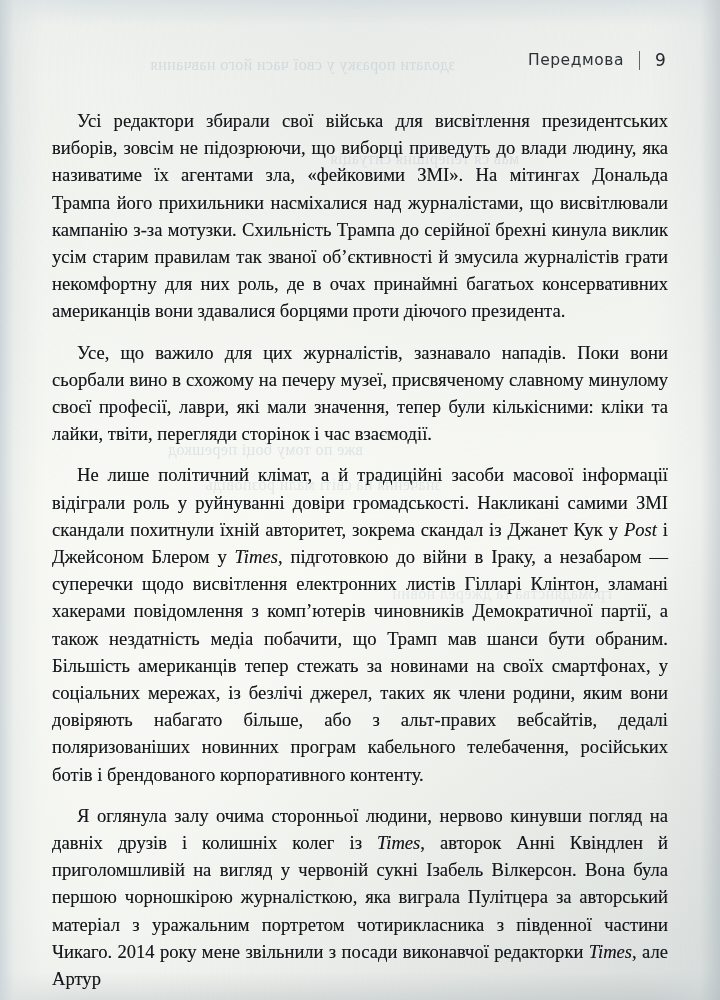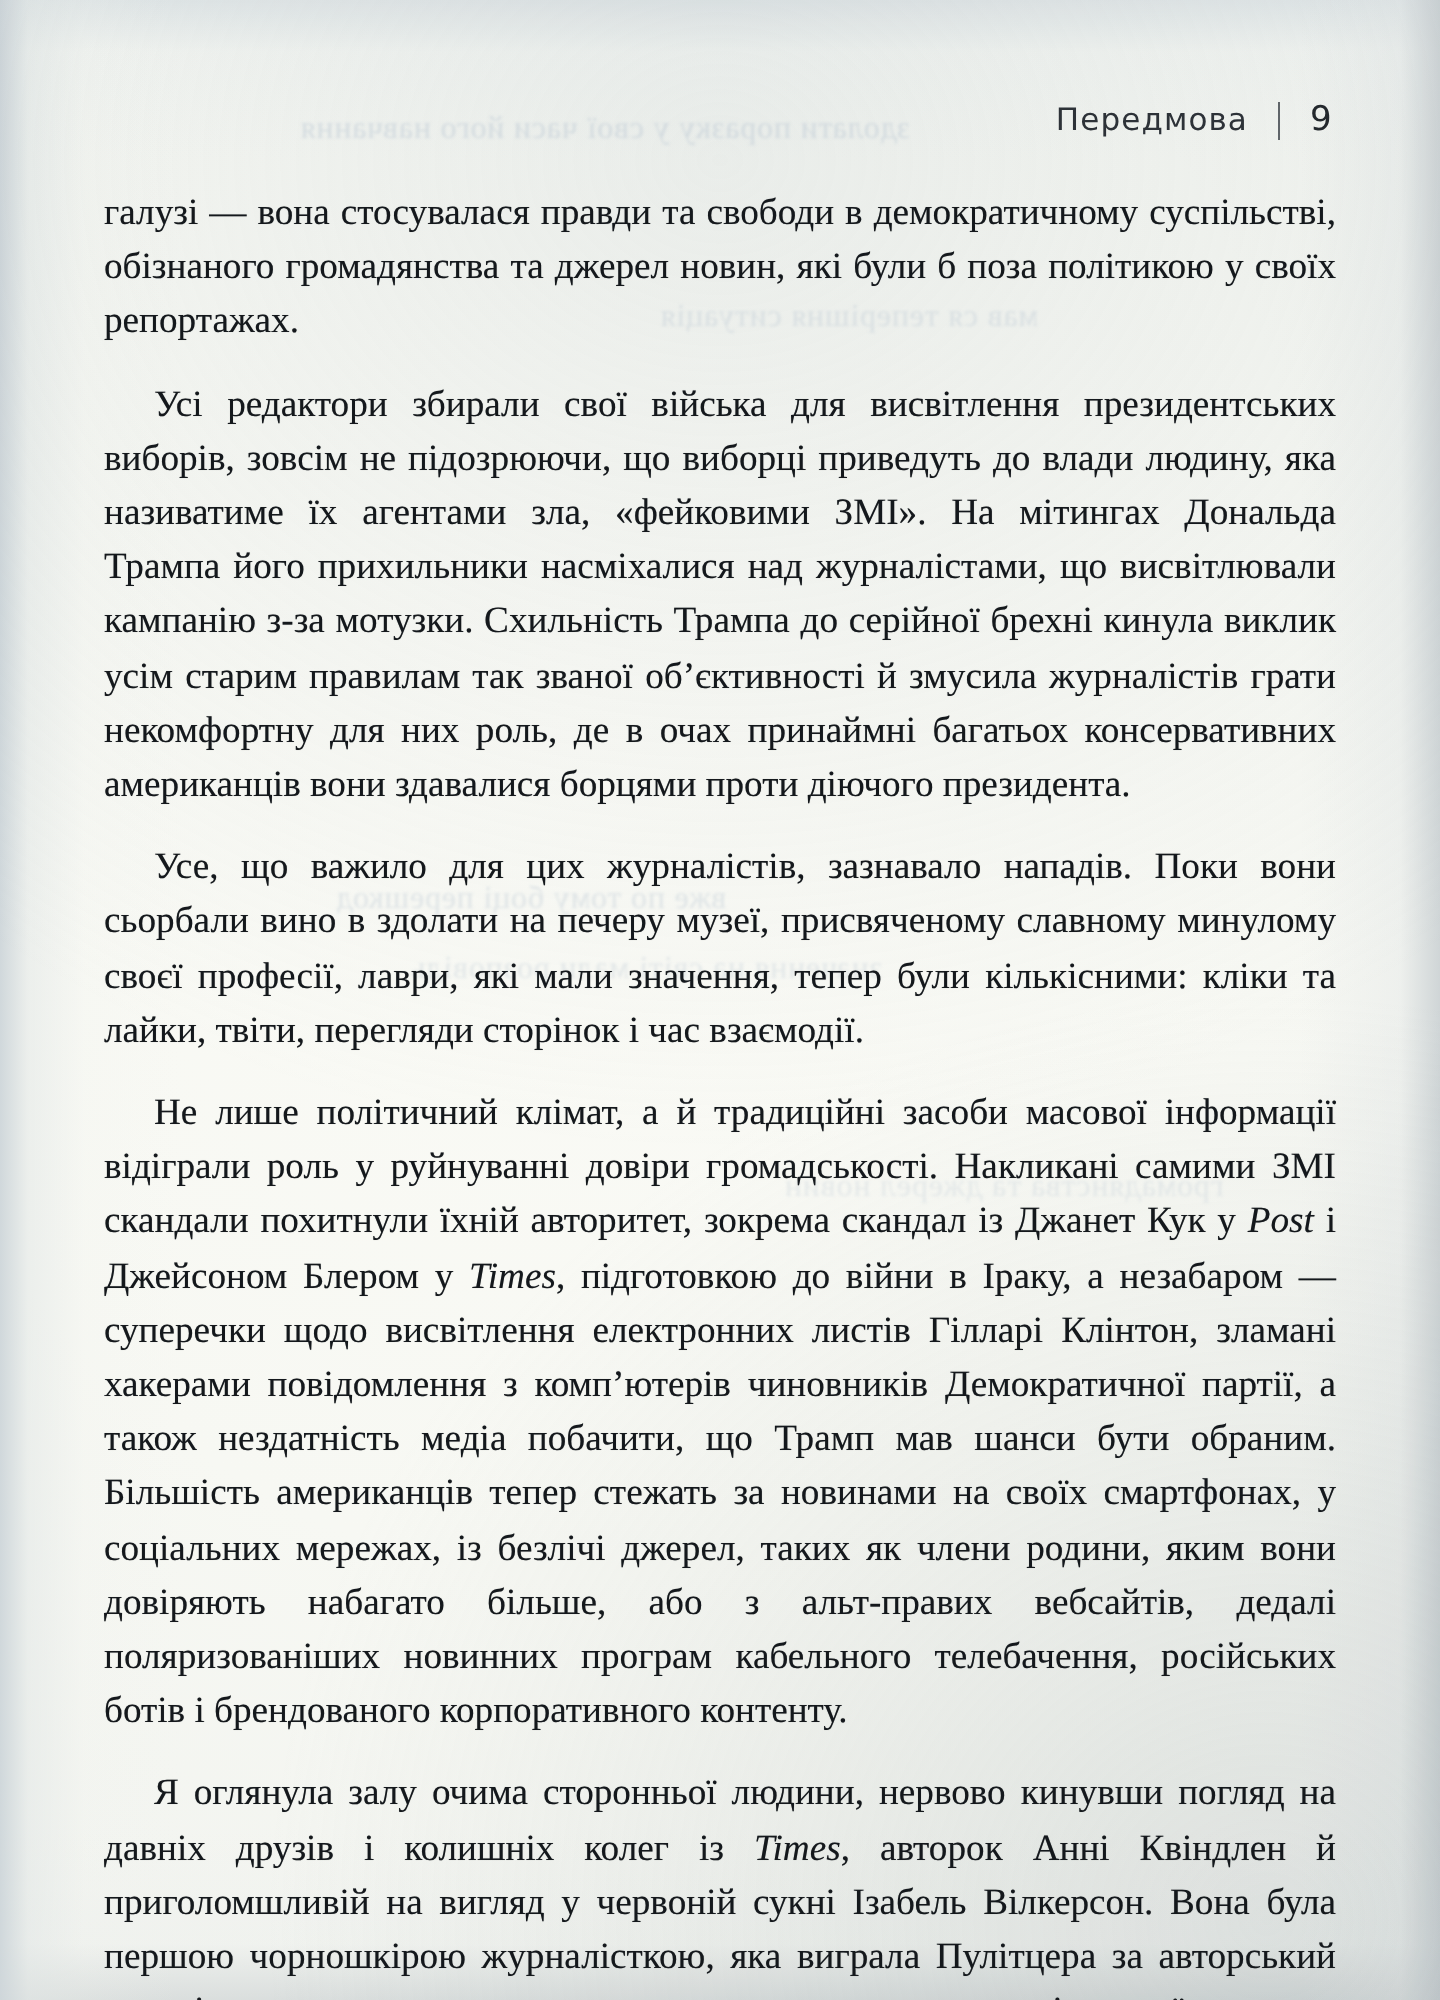--- a/index.html
+++ b/index.html
@@ -165,20 +165,19 @@
   <div class="bleed bleed-4">значення на світі мали розповідь</div>
   <div class="bleed bleed-5">громадянства та джерел новин</div>
 
   <div class="running-head">
     <span class="rh-title">Передмова</span>
     <span class="rh-rule"></span>
     <span class="rh-folio">9</span>
   </div>
 
   <div class="textblock" id="textblock">
-      <p>галузі — вона стосувалася правди та свободи в демократичному суспільстві, обізнаного громадянства та джерел новин, які були б поза політикою у своїх репортажах.</p>
       <p class="indent">Усі редактори збирали свої війська для висвітлення президентських виборів, зовсім не підозрюючи, що виборці приведуть до влади людину, яка називатиме їх агентами зла, «фейковими ЗМІ». На мітингах Дональда Трампа його прихильники насміхалися над журналістами, що висвітлювали кампанію з-за мотузки. Схильність Трампа до серійної брехні кинула виклик усім старим правилам так званої об’єктивності й змусила журналістів грати некомфортну для них роль, де в очах принаймні багатьох консервативних американців вони здавалися борцями проти діючого президента.</p>
-      <p class="indent">Усе, що важило для цих журналістів, зазнавало нападів. Поки вони сьорбали вино в здолати на печеру музеї, присвяченому славному минулому своєї професії, лаври, які мали значення, тепер були кількісними: кліки та лайки, твіти, перегляди сторінок і час взаємодії.</p>
+      <p class="indent">Усе, що важило для цих журналістів, зазнавало нападів. Поки вони сьорбали вино в схожому на печеру музеї, присвяченому славному минулому своєї професії, лаври, які мали значення, тепер були кількісними: кліки та лайки, твіти, перегляди сторінок і час взаємодії.</p>
       <p class="indent">Не лише політичний клімат, а й традиційні засоби масової інформації відіграли роль у руйнуванні довіри громадськості. Накликані самими ЗМІ скандали похитнули їхній авторитет, зокрема скандал із Джанет Кук у <i>Post</i> і Джейсоном Блером у <i>Times</i>, підготовкою до війни в Іраку, а незабаром — суперечки щодо висвітлення електронних листів Гілларі Клінтон, зламані хакерами повідомлення з комп’ютерів чиновників Демократичної партії, а також нездатність медіа побачити, що Трамп мав шанси бути обраним. Більшість американців тепер стежать за новинами на своїх смартфонах, у соціальних мережах, із безлічі джерел, таких як члени родини, яким вони довіряють набагато більше, або з альт-правих вебсайтів, дедалі поляризованіших новинних програм кабельного телебачення, російських ботів і брендованого корпоративного контенту.</p>
       <p class="indent">Я оглянула залу очима сторонньої людини, нервово кинувши погляд на давніх друзів і колишніх колег із <i>Times</i>, авторок Анні Квіндлен й приголомшливій на вигляд у червоній сукні Ізабель Вілкерсон. Вона була першою чорношкірою журналісткою, яка виграла Пулітцера за авторський матеріал з уражальним портретом чотирикласника з південної частини Чикаго. 2014 року мене звільнили з посади виконавчої редакторки <i>Times</i>, але Артур</p>
     </div>
 
 </div>
 
 </body></html>

